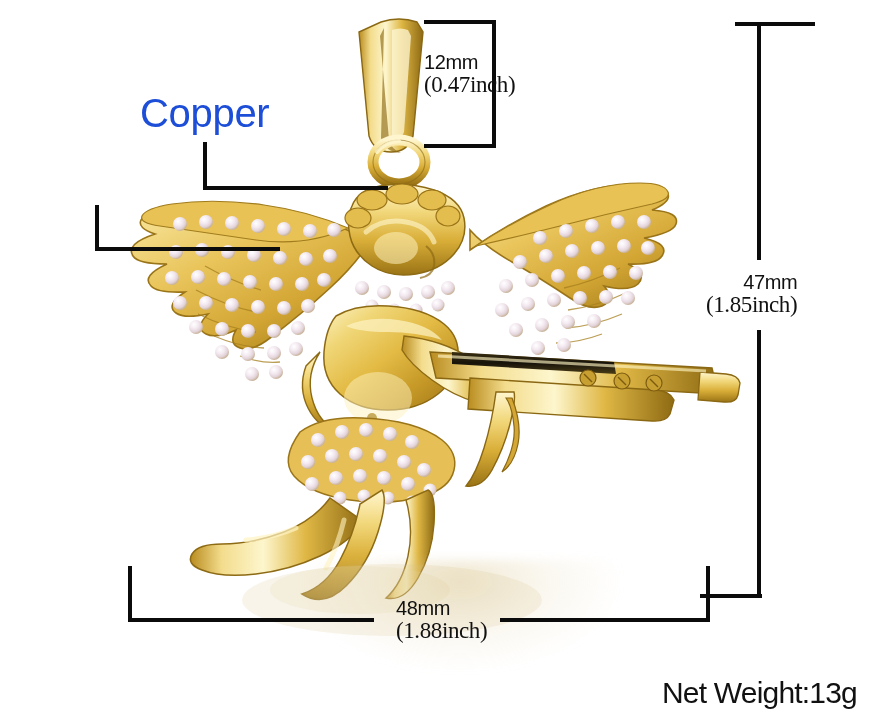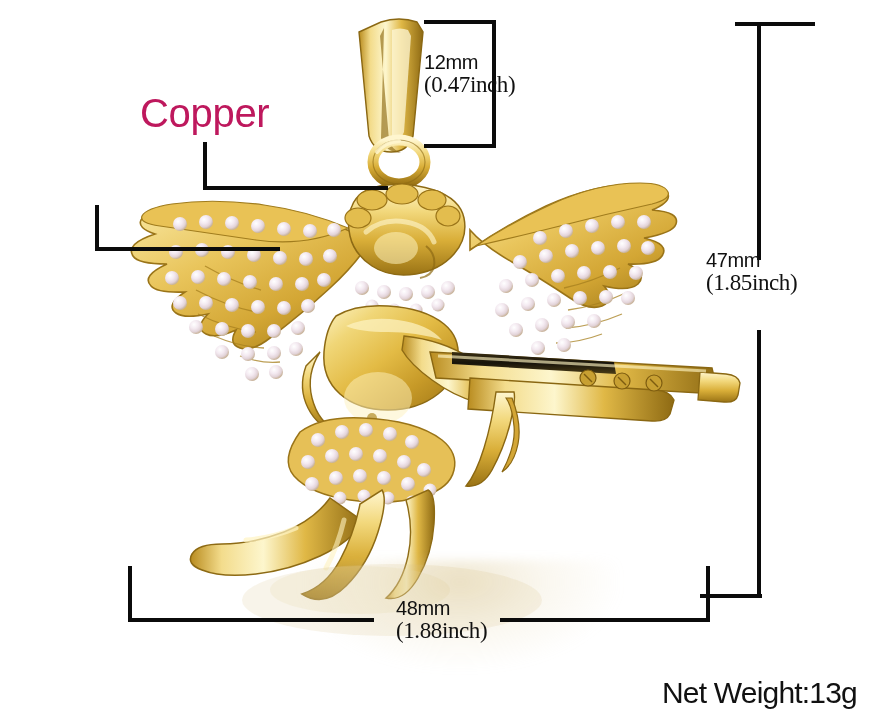--- a/index.html
+++ b/index.html
@@ -8,39 +8,39 @@
     background:#ffffff;
     font-family:"Liberation Sans", sans-serif;
     overflow:hidden;
     position:relative;
   }
   .stage{position:absolute;inset:0;}
 
   
   .anno-text{
     position:absolute;
-    color:#be185d;
+    color:#1d4ed8;
     font-weight:400;
     white-space:nowrap;
     line-height:1.05;
     letter-spacing:-0.3px;
   }
   #label-copper{left:140px;top:92px;font-size:40px;}
   #label-aaacz{left:12px;top:160px;font-size:40px;}
   #label-aaacz sup{font-size:0.62em;vertical-align:super;line-height:0;}
 
   .dim-text{
     position:absolute;color:#111;text-align:center;
     line-height:1.04;white-space:nowrap;
   }
   .dim-main{font-size:20px;letter-spacing:-0.4px;}
   .dim-sub{font-size:23px;letter-spacing:-0.4px;font-family:Liberation Serif, serif;}
 
   #dim-12{left:424px;top:52px;text-align:left;}
-  #dim-47{left:706px;top:250px;text-align:left;}
+  #dim-47{left:706px;top:272px;text-align:right;}
   #dim-48{left:376px;top:598px;text-align:left;margin-left:20px;}
 
   #net-weight{
     position:absolute;right:14px;bottom:8px;
     font-size:30px;color:#111;letter-spacing:-0.8px;white-space:nowrap;
   }
 
   
   .rule{position:absolute;background:#0b0b0b;}
   .rule-h{height:4px;}

